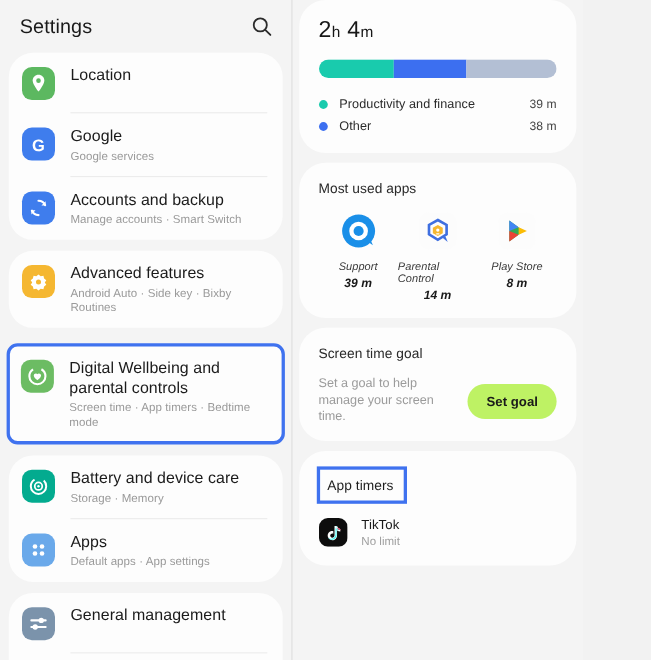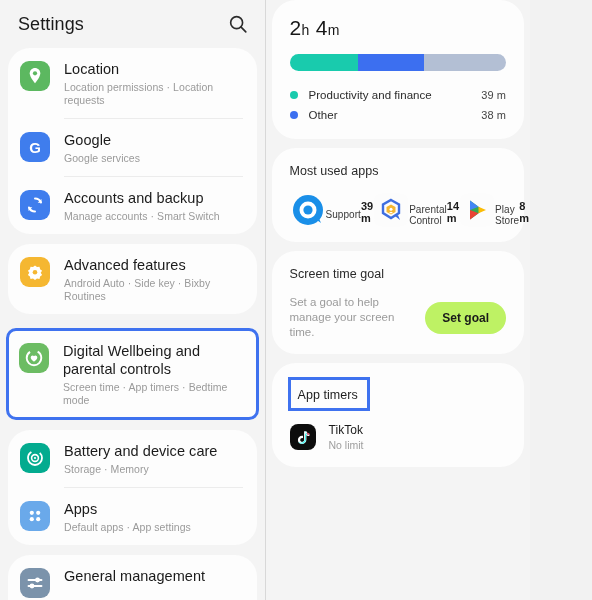--- a/index.html
+++ b/index.html
@@ -110,21 +110,21 @@
     display: flex; align-items: center;
     font-size: 11.5px; color: #2b2b2b;
     padding: 4px 0;
   }
   .legend-dot { width: 8px; height: 8px; border-radius: 50%; margin-right: 11px; flex: none; }
   .legend-label { flex: 1; letter-spacing: .05px; }
   .legend-val { font-size: 11px; color: #444; letter-spacing: .05px; }
 
   .card-head { font-size: 12.5px; color: #2a2a2a; letter-spacing: .05px; }
   .apps-row { display: flex; margin-top: 14px; }
-  .app-col { flex: 1; display: flex; flex-direction: row; align-items: center; }
+  .app-col { flex: 1; display: flex; flex-direction: column; align-items: center; font-style: italic; }
   .app-icon { width: 36px; height: 36px; display: block; }
   .app-name { font-size: 10px; color: #3a3a3a; margin-top: 9px; letter-spacing: .05px; }
   .app-time { font-size: 11px; color: #1a1a1a; font-weight: bold; margin-top: 4px; }
 
   .goal-row { display: flex; align-items: center; margin-top: 14px; }
   .goal-desc { flex: 1; font-size: 11.5px; color: #9b9b9b; line-height: 15px; padding-right: 14px; }
   .goal-btn {
     background: #bef264; border: none; border-radius: 18px;
     padding: 9px 17px; font-size: 12px; font-weight: bold; color: #1a1a1a;
     font-family: Liberation Sans, sans-serif; cursor: pointer;
@@ -160,21 +160,21 @@
     </div>
     <div id="settings-groups">
         <div class="card">
           <div class="row">
             <span class="row-icon">
               <svg viewBox="0 0 30 30" style="width:30px;height:30px;border-radius:9px;background:#5cb860">
                 <path d="M15 7c-3 0-5.3 2.3-5.3 5.2 0 3.9 5.3 10 5.3 10s5.3-6.1 5.3-10C20.3 9.3 18 7 15 7z" fill="#fff"></path>
                 <circle cx="15" cy="12.3" r="2.1" fill="#5cb860"></circle>
               </svg>
             </span>
-            <span class="row-body"><span class="row-title">Location</span><span class="row-sub" style="display:block">Location permissions  ·  Location requests</span></span>
+            <span class="row-body"><span class="row-title">Location</span></span>
           </div>
           <div class="divider"></div>
           <div class="row">
             <span class="row-icon">
               <svg viewBox="0 0 30 30" style="width:30px;height:30px;border-radius:9px;background:#3f7ded">
                 <text x="15" y="21" font-size="15" font-weight="bold" fill="#fff" text-anchor="middle" font-family="Liberation Sans">G</text>
               </svg>
             </span>
             <span class="row-body"><span class="row-title">Google</span><span class="row-sub" style="display:block">Google services</span></span>
           </div>

